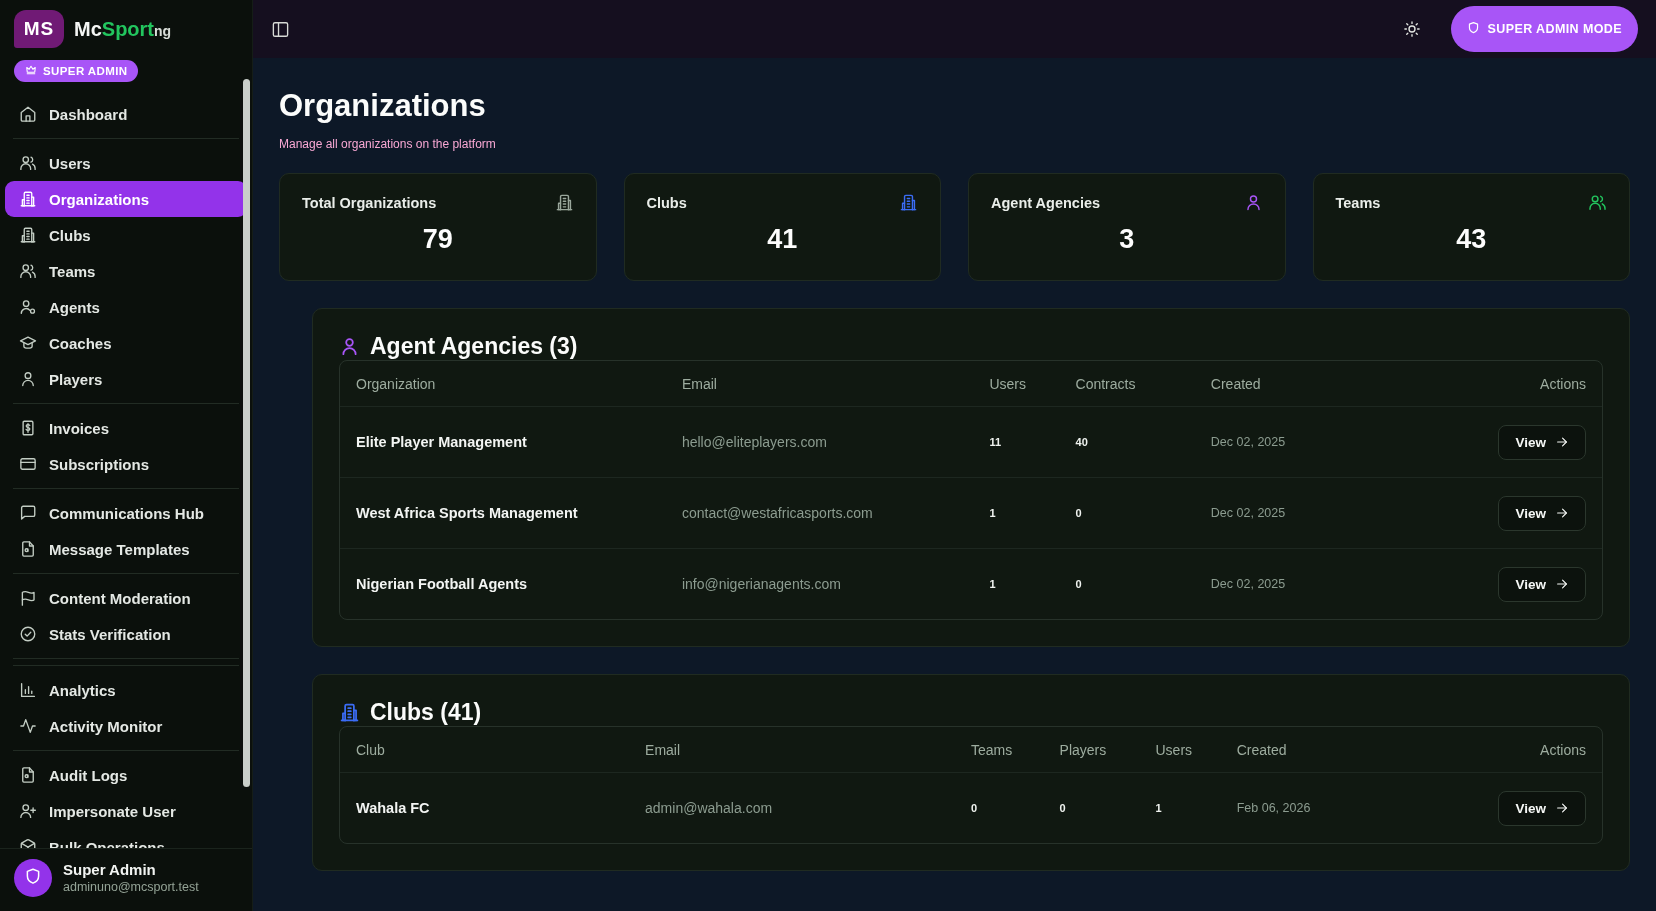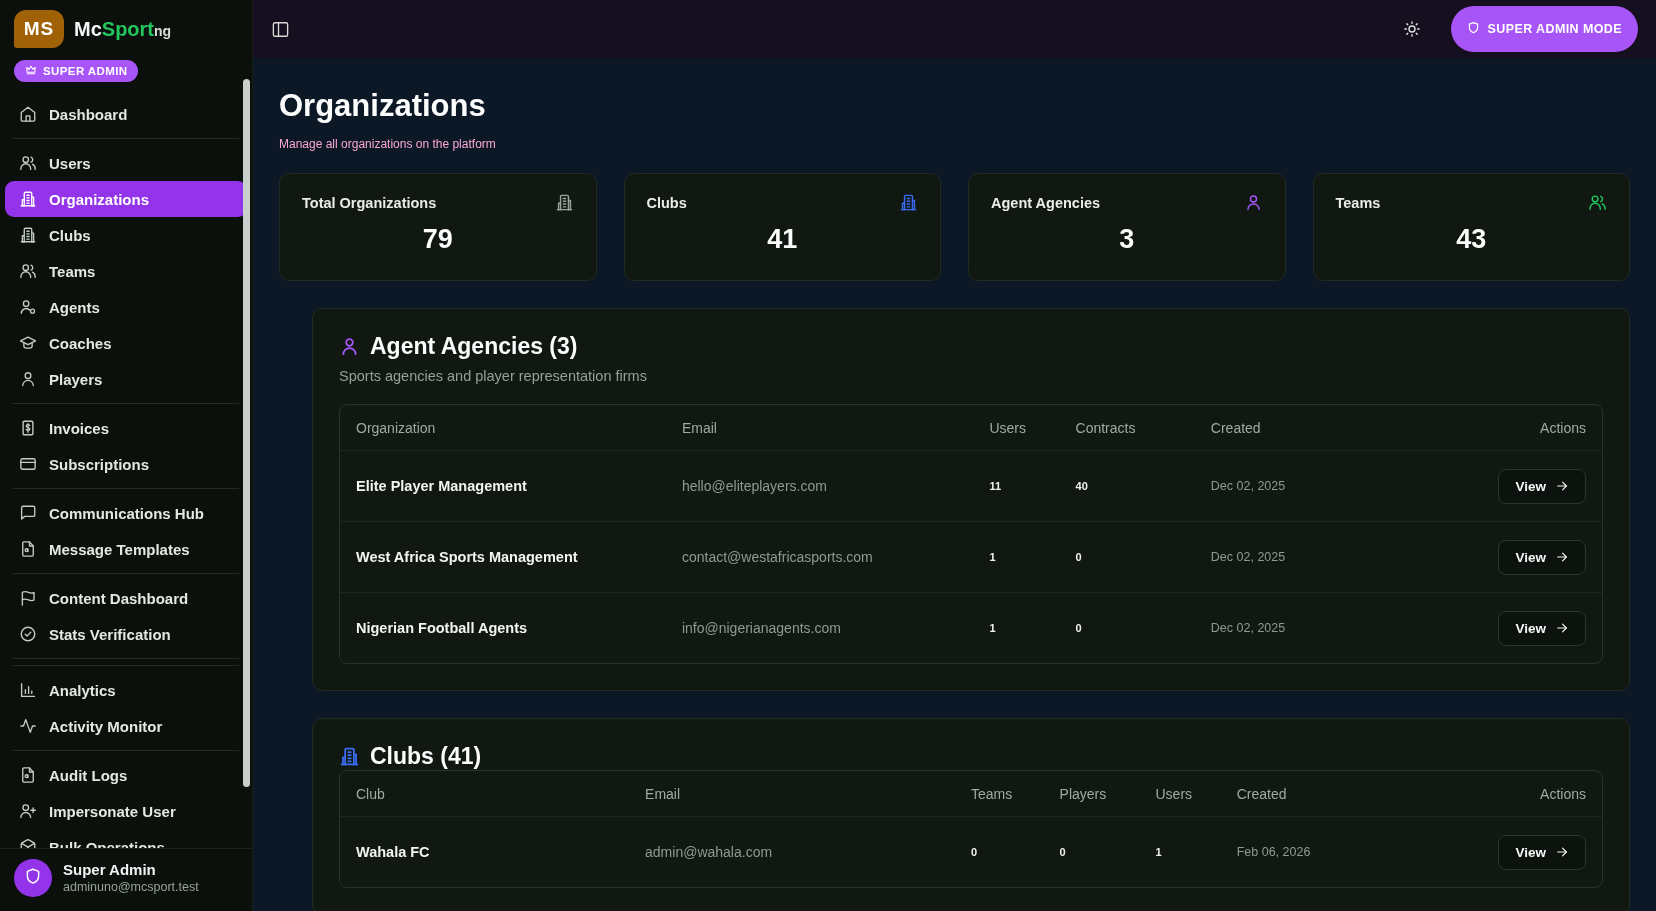--- a/index.html
+++ b/index.html
@@ -12,21 +12,21 @@
 
   
   .sidebar {
     width:253px; min-width:253px; height:100%;
     background:#0b100c; position:relative;
     border-right:1px solid #151d17;
     display:flex; flex-direction:column; overflow:hidden;
   }
   .brand-row { display:flex; align-items:center; gap:10px; padding:10px 14px 4px 14px; }
   .logo-box {
-    width:50px; height:38px; background:#a16207;
+    width:50px; height:38px; background:#701a75;
     border-radius:12px 12px 12px 3px;
     display:flex; align-items:center; justify-content:center;
     color:#fff; font-weight:800; font-size:19px; letter-spacing:1px;
   }
   .brand-text { font-size:20px; font-weight:800; color:#f4f6f4; }
   .brand-text .sport { color:#22c55e; }
   .brand-text .ng { font-size:14px; font-weight:700; color:#d9ded9; }
   .admin-badge {
     margin:8px 14px 6px 14px; align-self:flex-start;
     display:inline-flex; align-items:center; gap:6px;
@@ -231,21 +231,21 @@
             <path d="M11.8 12v3.4"></path>
           </svg>
           <span>Message Templates</span>
         </div>
         <div class="side-div"></div>
         <div class="side-item">
           <svg width="18" height="18" viewBox="0 0 24 24" fill="none" stroke="currentColor" stroke-width="1.8" stroke-linecap="round" stroke-linejoin="round">
             <path d="M4.5 14.5s1-1 4-1 5 2 8 2 3.5-1 3.5-1v-10s-.5 1-3.5 1-5-2-8-2-4 1-4 1z"></path>
             <path d="M4.5 21.5v-7"></path>
           </svg>
-          <span>Content Dashboard</span>
+          <span>Content Moderation</span>
         </div>
         <div class="side-item">
           <svg width="18" height="18" viewBox="0 0 24 24" fill="none" stroke="currentColor" stroke-width="1.8" stroke-linecap="round" stroke-linejoin="round">
             <circle cx="12" cy="12" r="9"></circle>
             <path d="m8.3 12.3 2.5 2.5 4.9-5.1"></path>
           </svg>
           <span>Stats Verification</span>
         </div>
         <div class="side-div"></div>
         <div class="side-div"></div>
@@ -394,21 +394,20 @@
           <section class="section-card">
             <div class="sec-head">
               <span style="color:#a855f7;display:flex">
                 <svg width="21" height="21" viewBox="0 0 24 24" fill="none" stroke="currentColor" stroke-width="2" stroke-linecap="round" stroke-linejoin="round">
                   <circle cx="12" cy="7.5" r="3.8"></circle>
                   <path d="M5 20.8a7 7 0 0 1 14 0"></path>
                 </svg>
               </span>
               <span class="sec-title">Agent Agencies (3)</span>
             </div>
-            <div class="sec-sub">Sports agencies and player representation firms</div>
             <div class="tbl" style="--cols:2.65fr 2.5fr 0.7fr 1.1fr 1.55fr 1.5fr">
               <div class="trow head">
                 <div class="th">Organization</div>
                 <div class="th">Email</div>
                 <div class="th">Users</div>
                 <div class="th">Contracts</div>
                 <div class="th">Created</div>
                 <div class="th th-right">Actions</div>
               </div>
               <div class="trow body">

